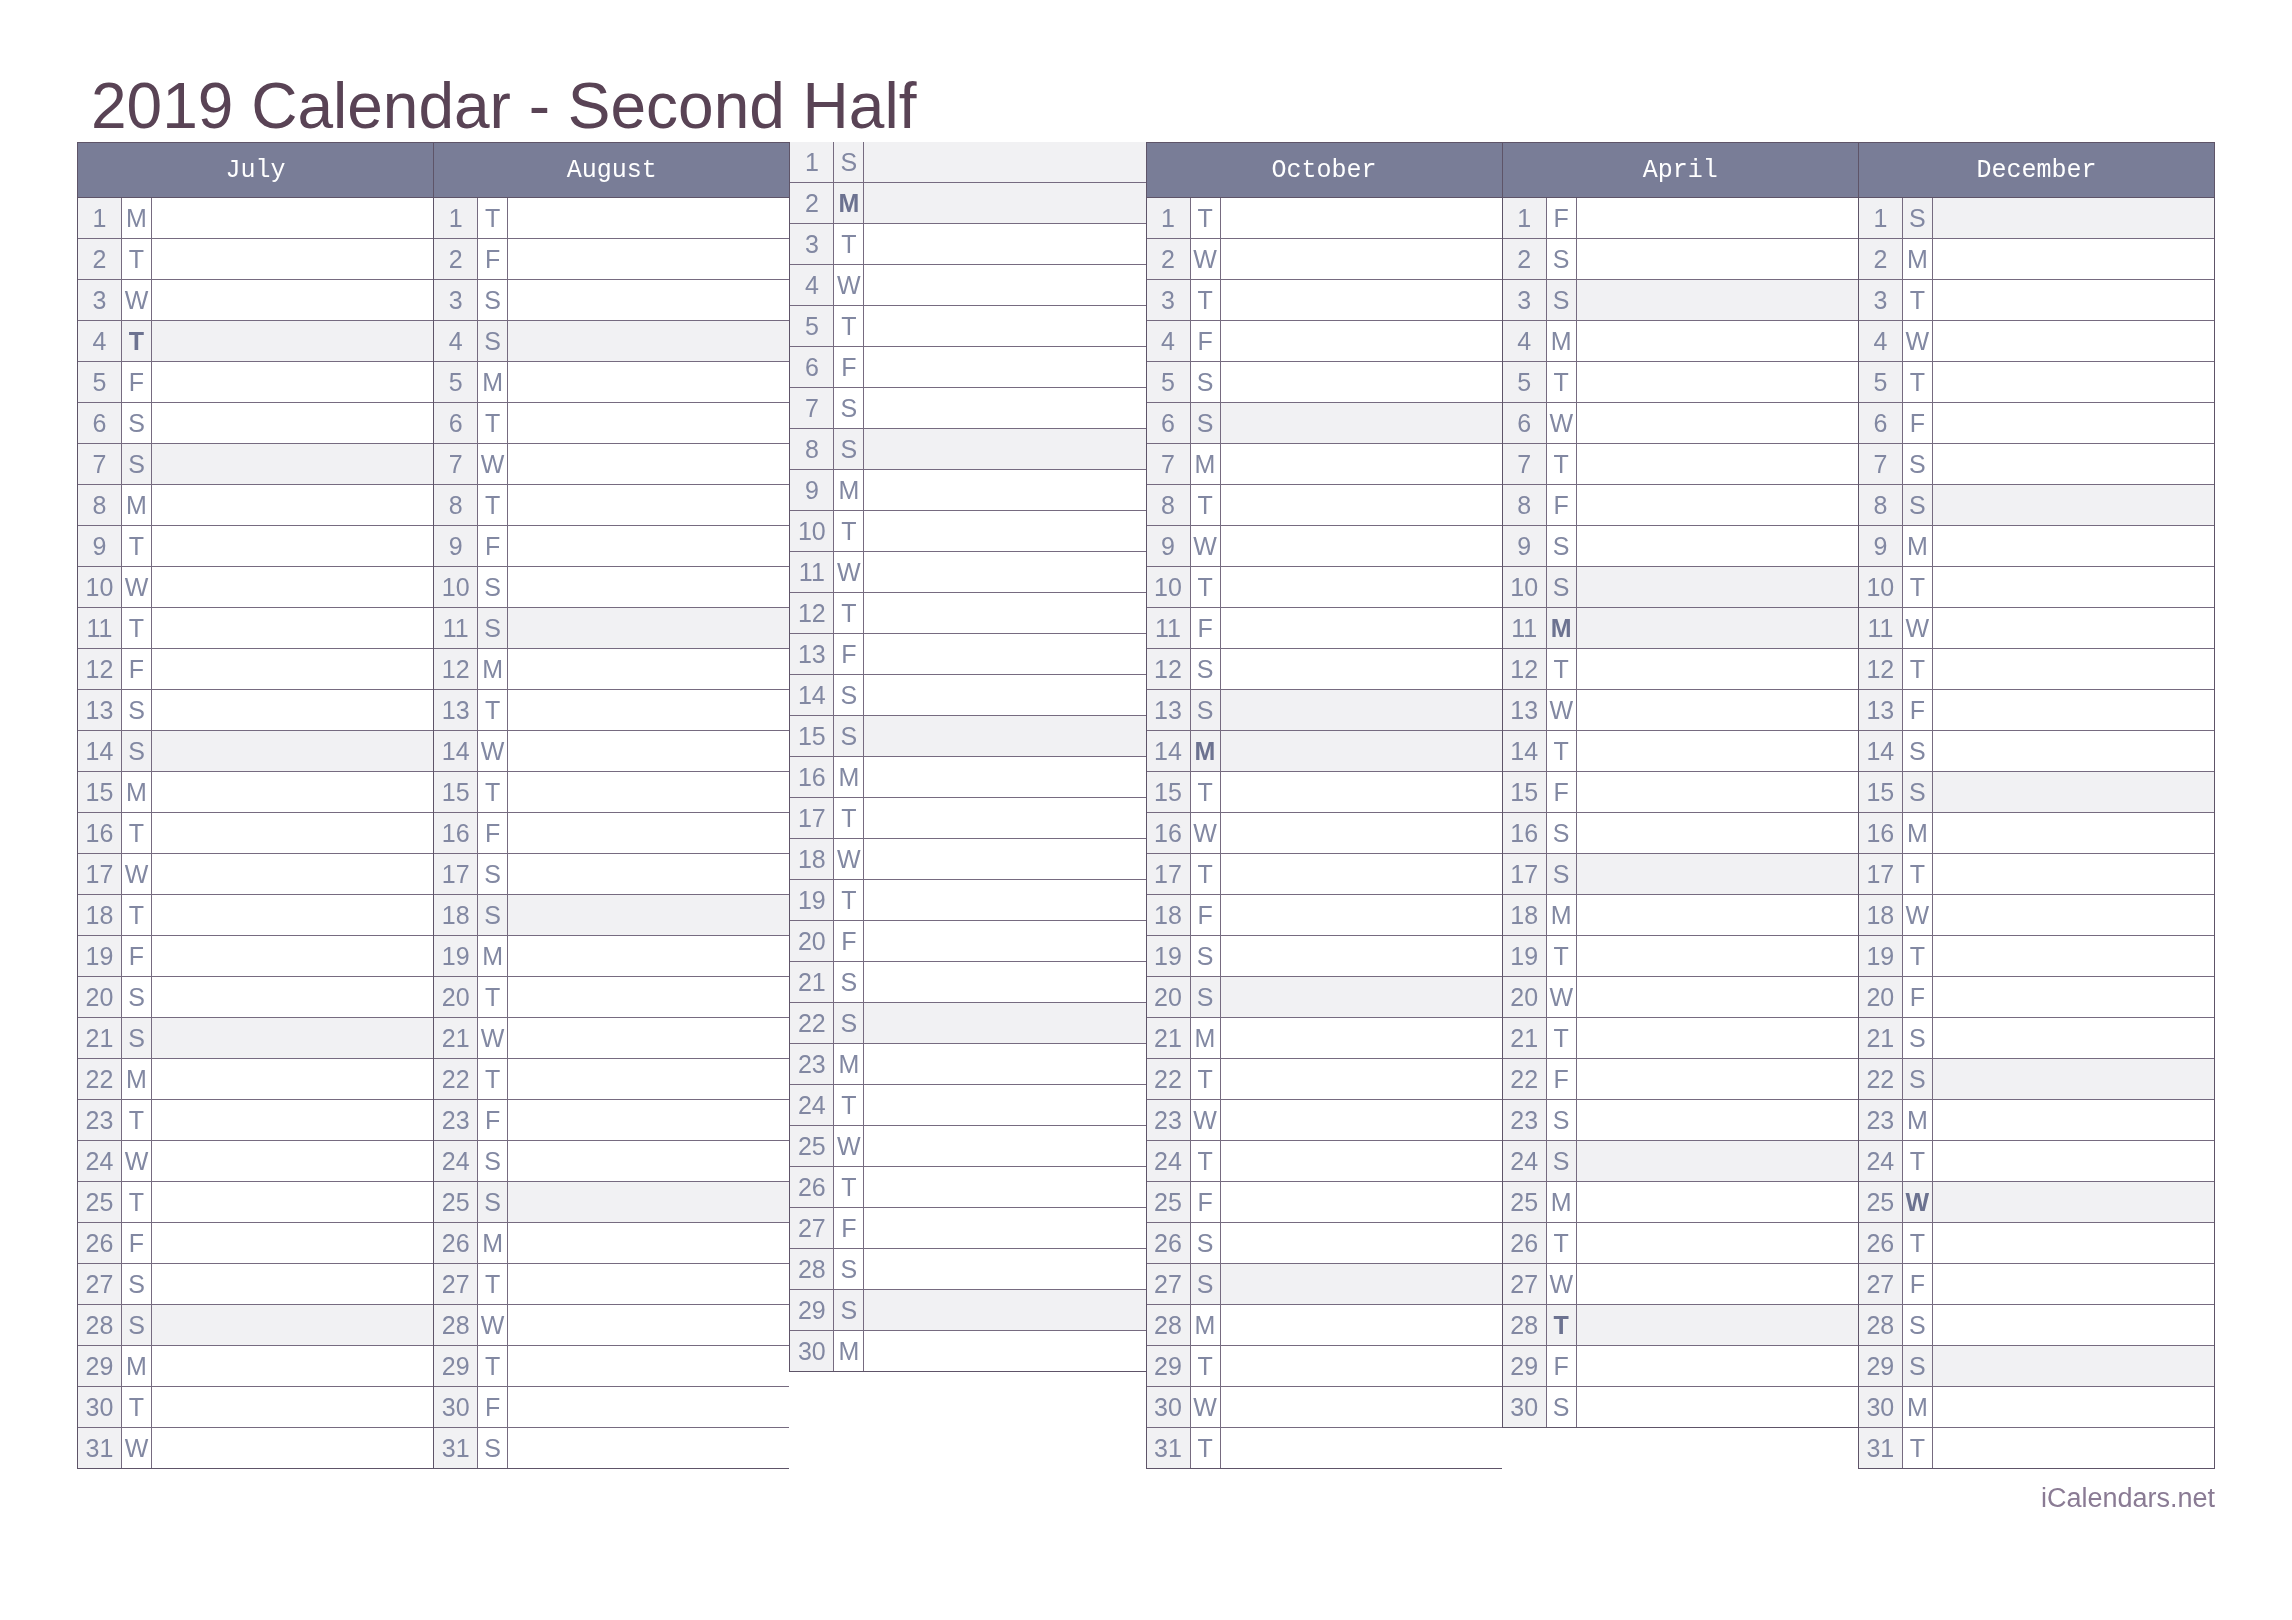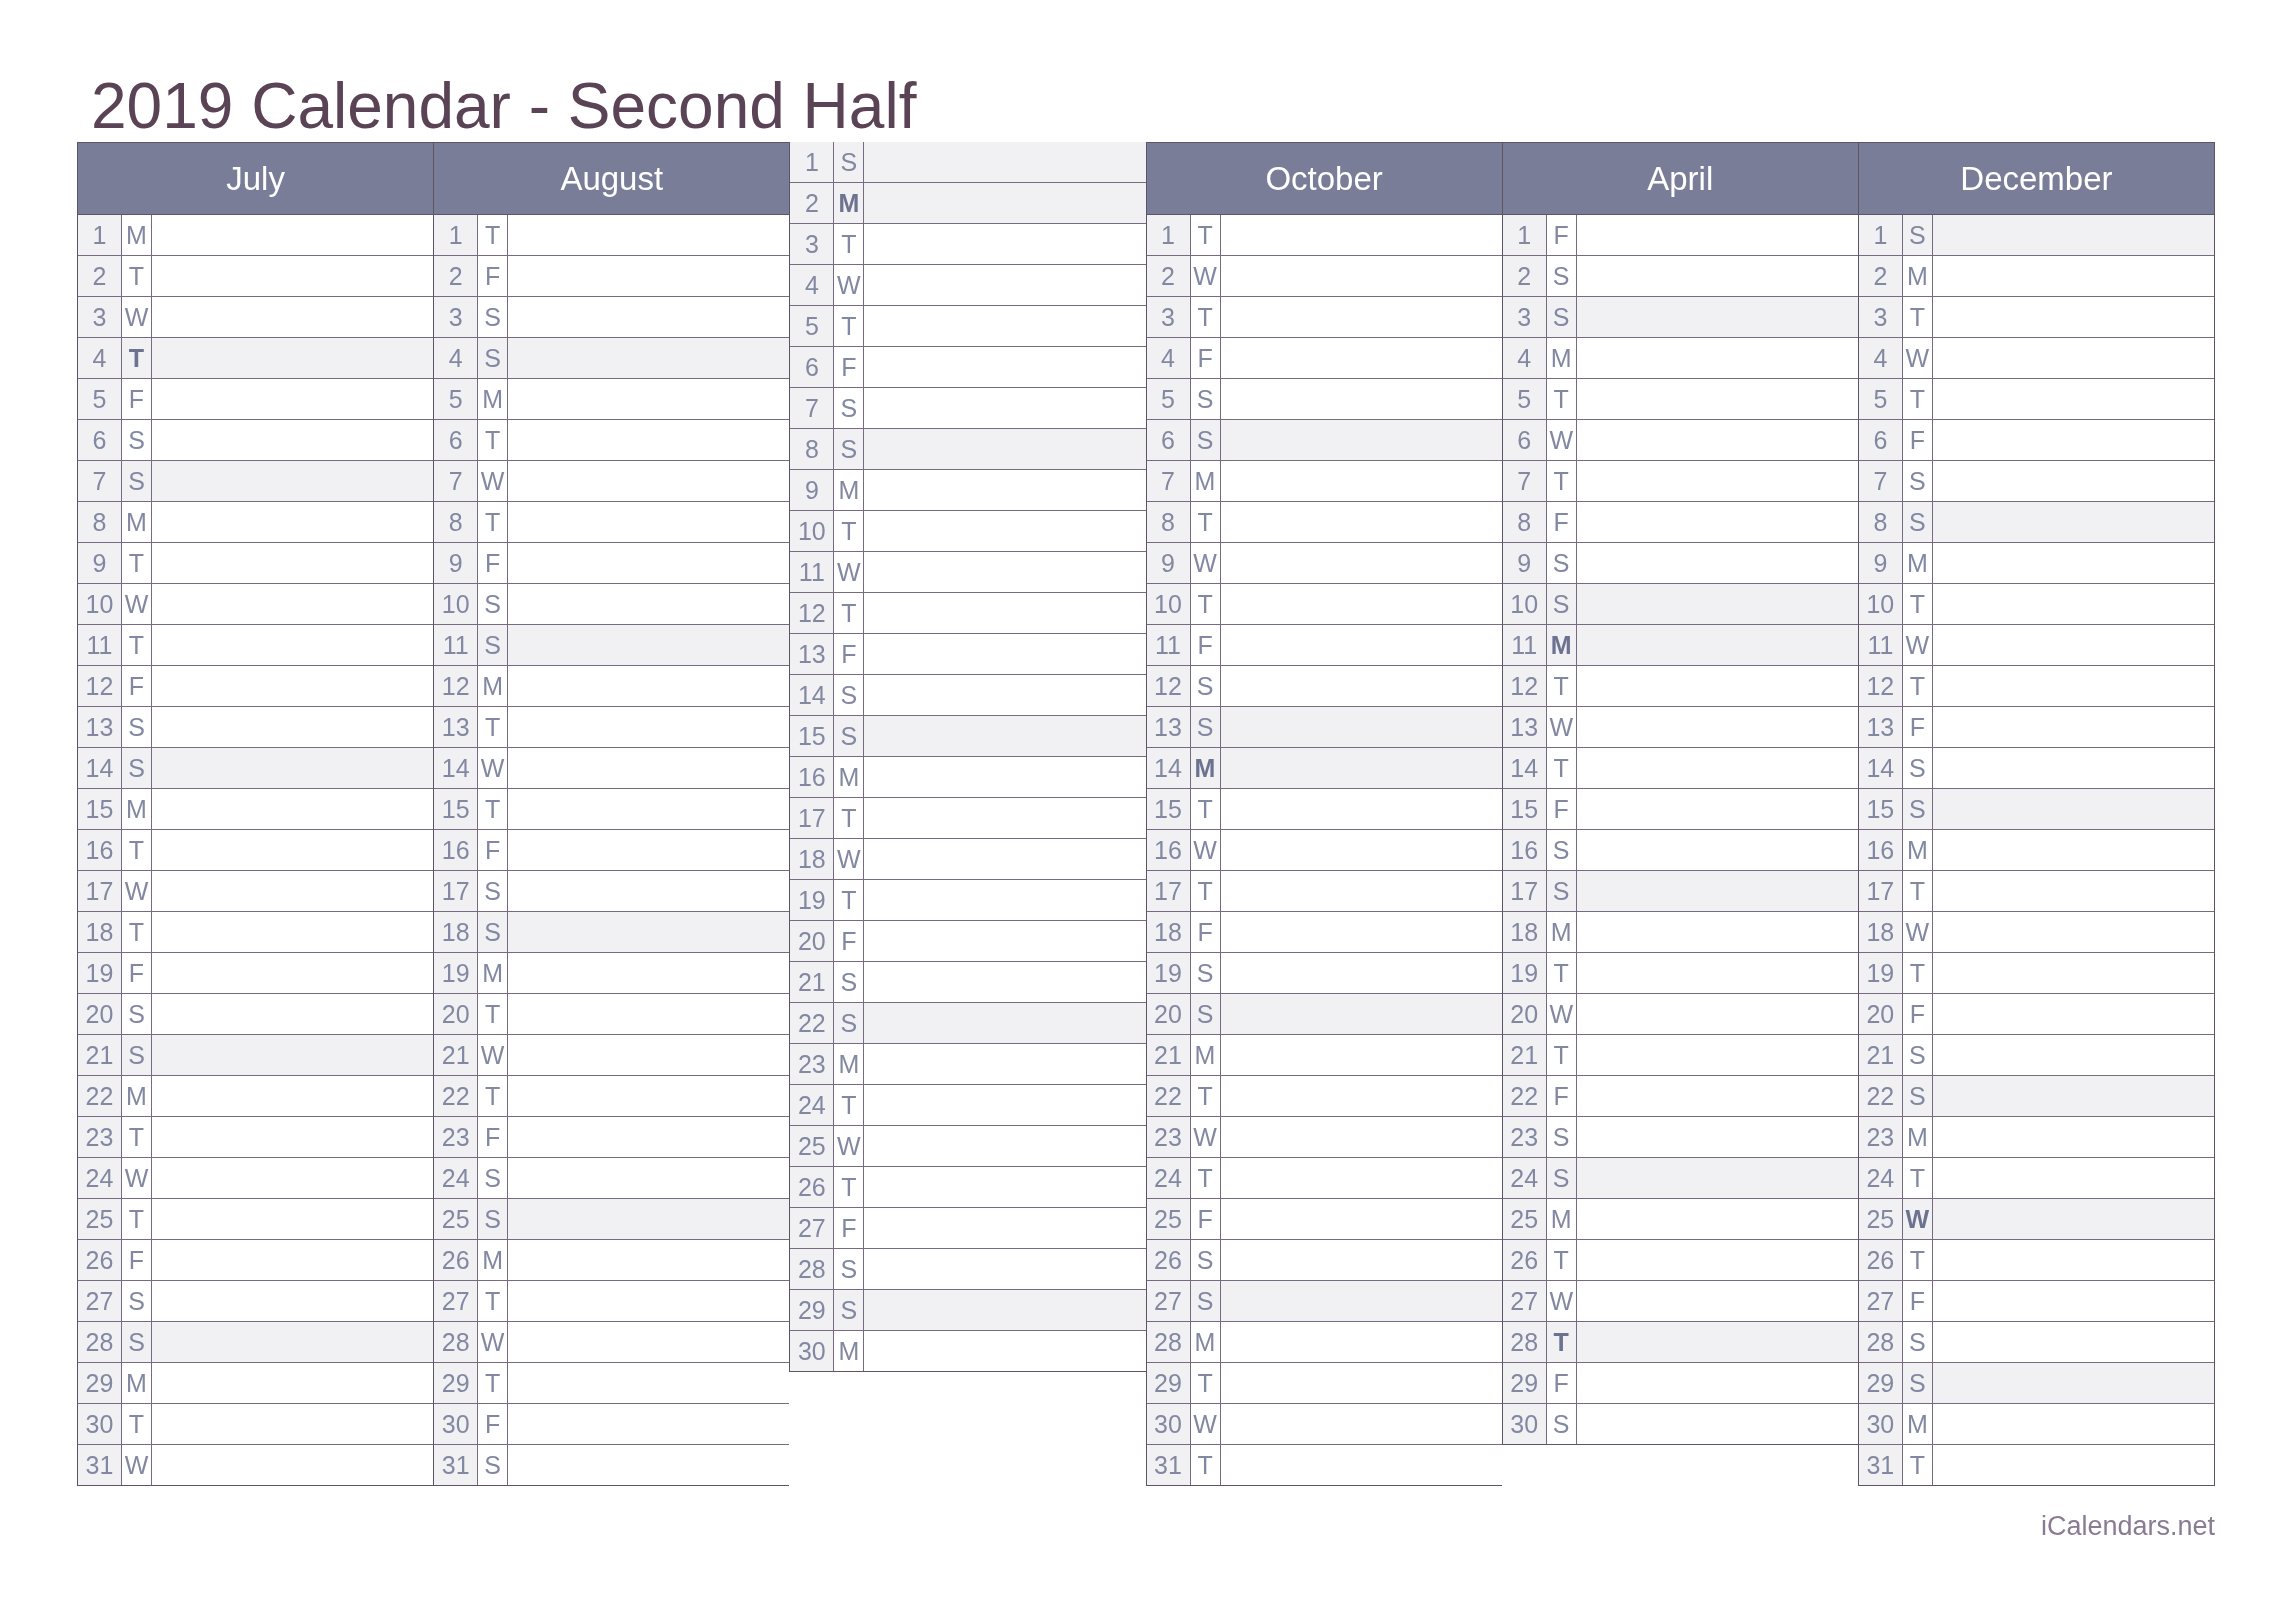--- a/index.html
+++ b/index.html
@@ -34,29 +34,30 @@
 
   .month{
     flex:1 1 0;
     border-left:1.8px solid var(--border-strong,#5e5468);
   }
   .month:last-child{
     border-right:1.8px solid var(--border-strong,#5e5468);
   }
 
   .month-header{
-    height:73px;
+    height:56px;
     background:var(--header-bg,#797d97);
     border-top:1.8px solid var(--border-strong,#5e5468);
     border-bottom:1.8px solid var(--border-strong,#5e5468);
     color:var(--header-text,#ffffff);
-    font-size:33px;
+    font-size:25px;
     display:flex;
     align-items:center;
     justify-content:center;
+    font-family:Liberation Mono, monospace;
   }
 
   .day-row{
     display:flex;
     height:41px;
     border-bottom:1.3px solid var(--border,#766b80);
     background:#ffffff;
   }
   .day-row:last-child{
     border-bottom:1.8px solid var(--border-strong,#5e5468);
@@ -87,21 +88,20 @@
     font-weight:700;
     color:var(--holiday-text,#6c7290);
   }
 
   .site-credit{
     position:absolute;
     top:1483px;
     right:78px;
     font-size:27px;
     color:var(--footer-text,#8a7b94);
-    margin-top:28px;
   }
 </style>
 </head>
 <body>
 
 <h1 class="page-title">2019 Calendar - Second Half</h1>
 
 <div class="calendar" id="calendar">
     <div class="month">
       <div class="month-header">July</div>

